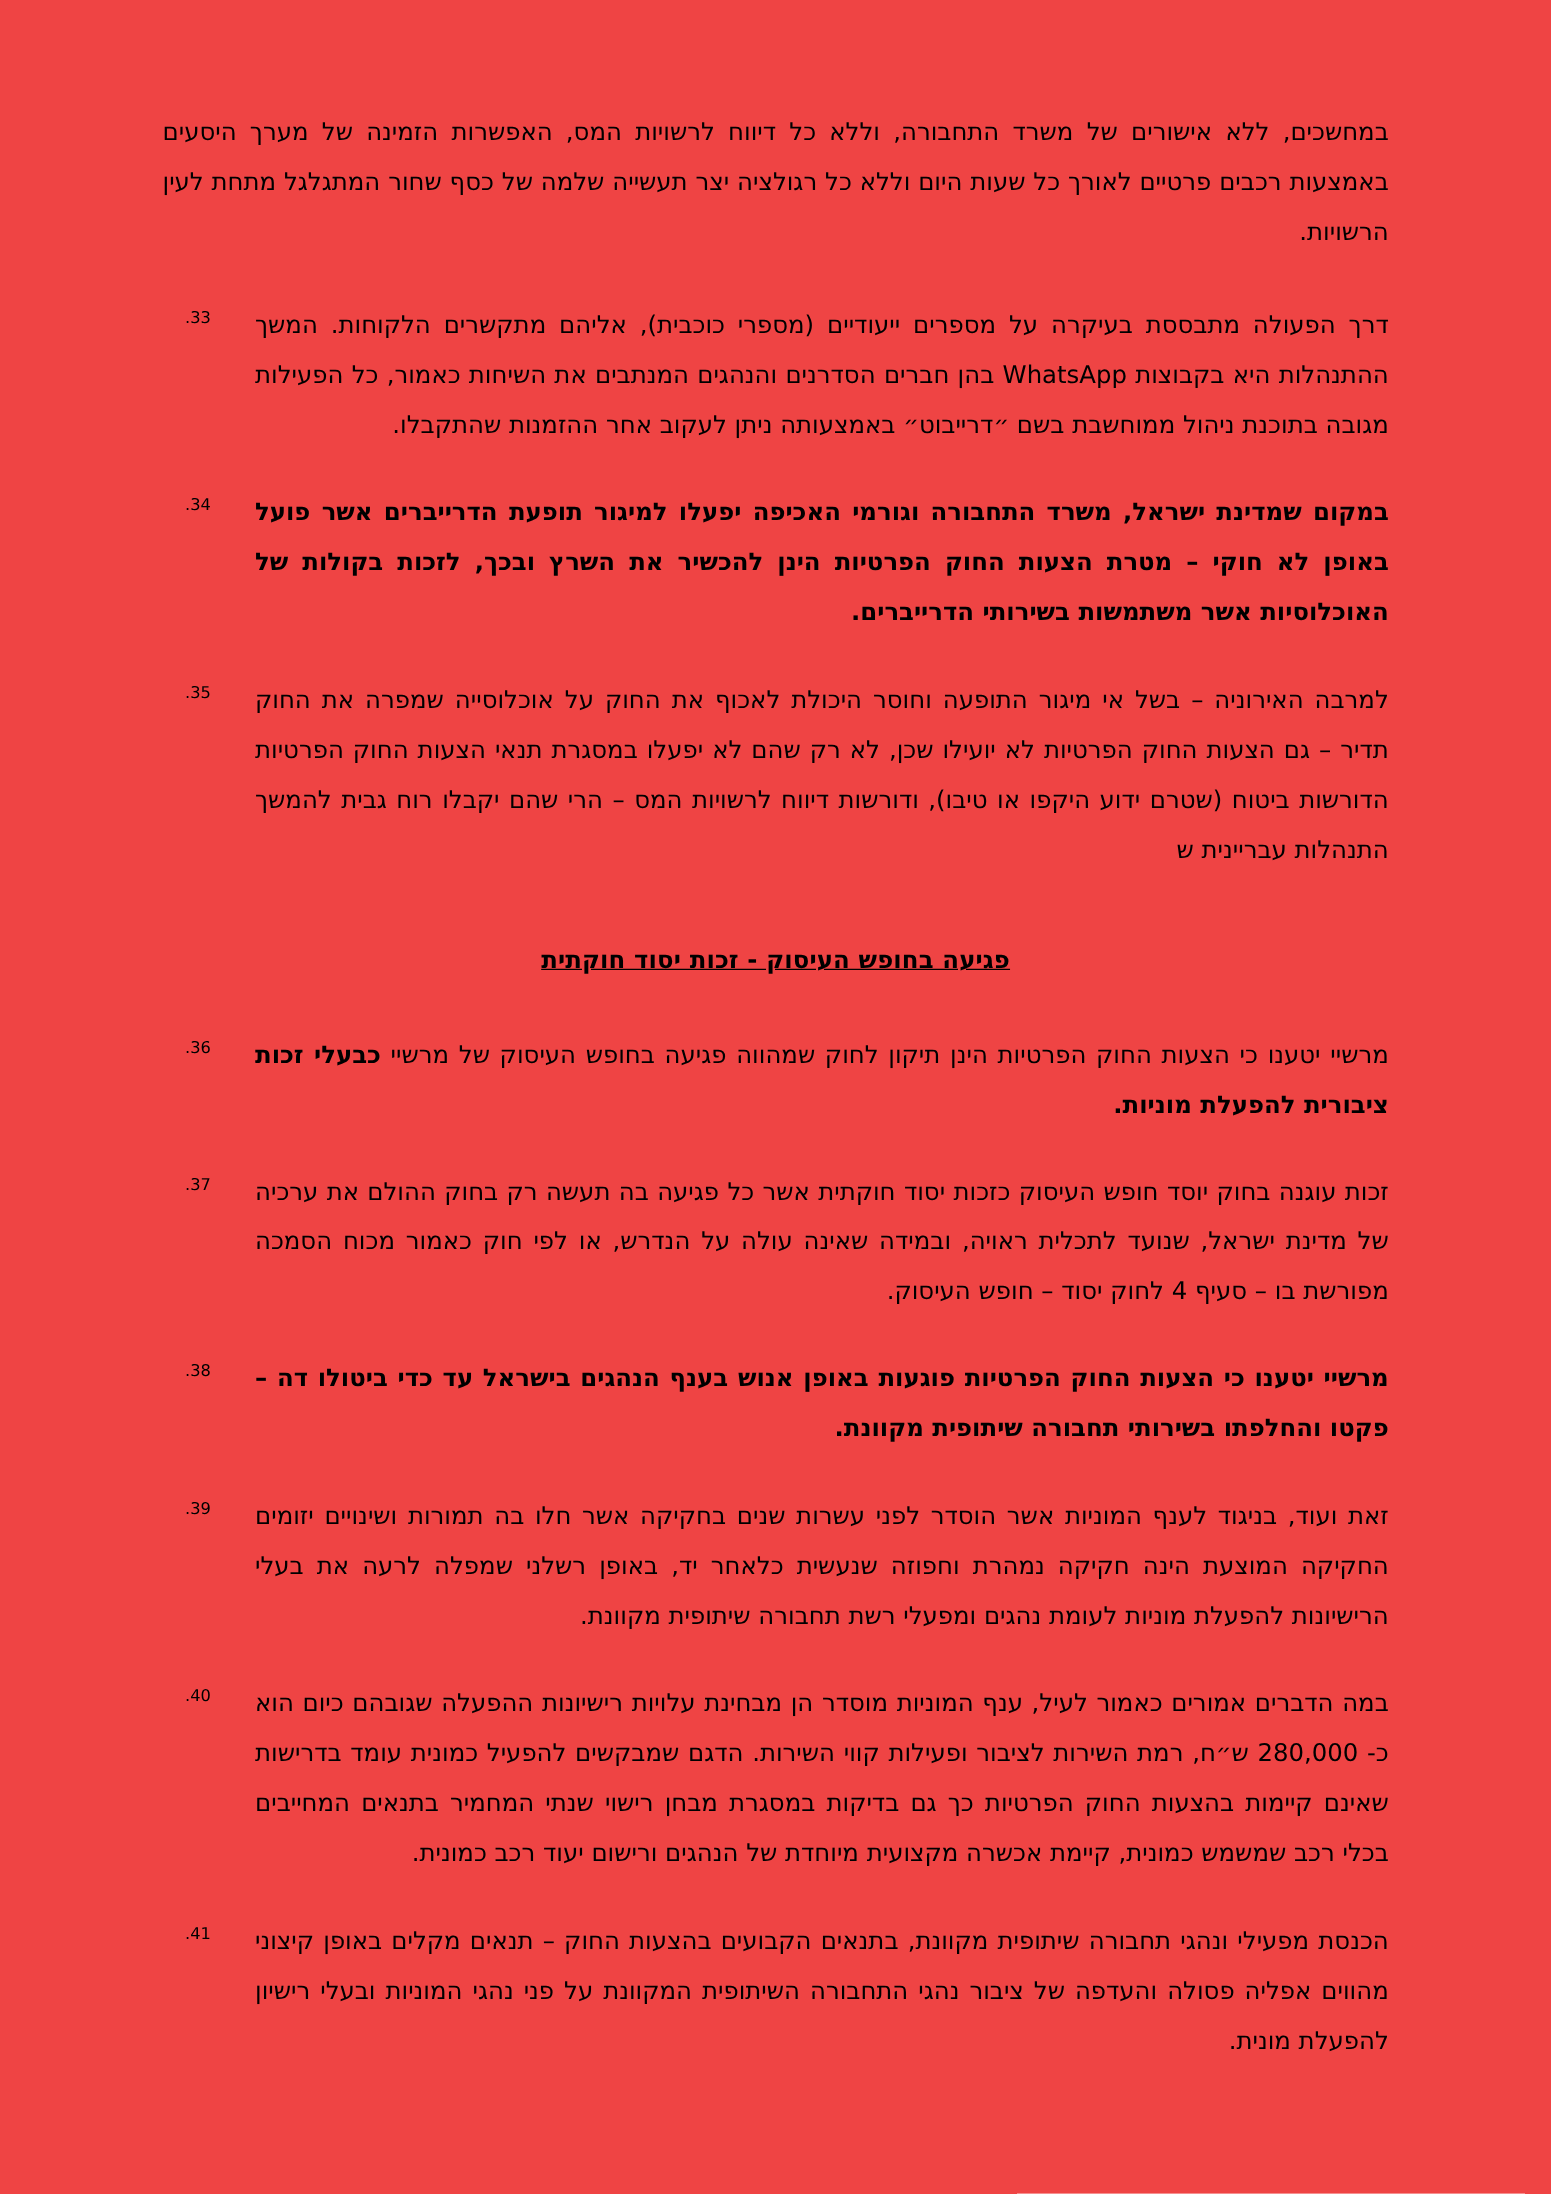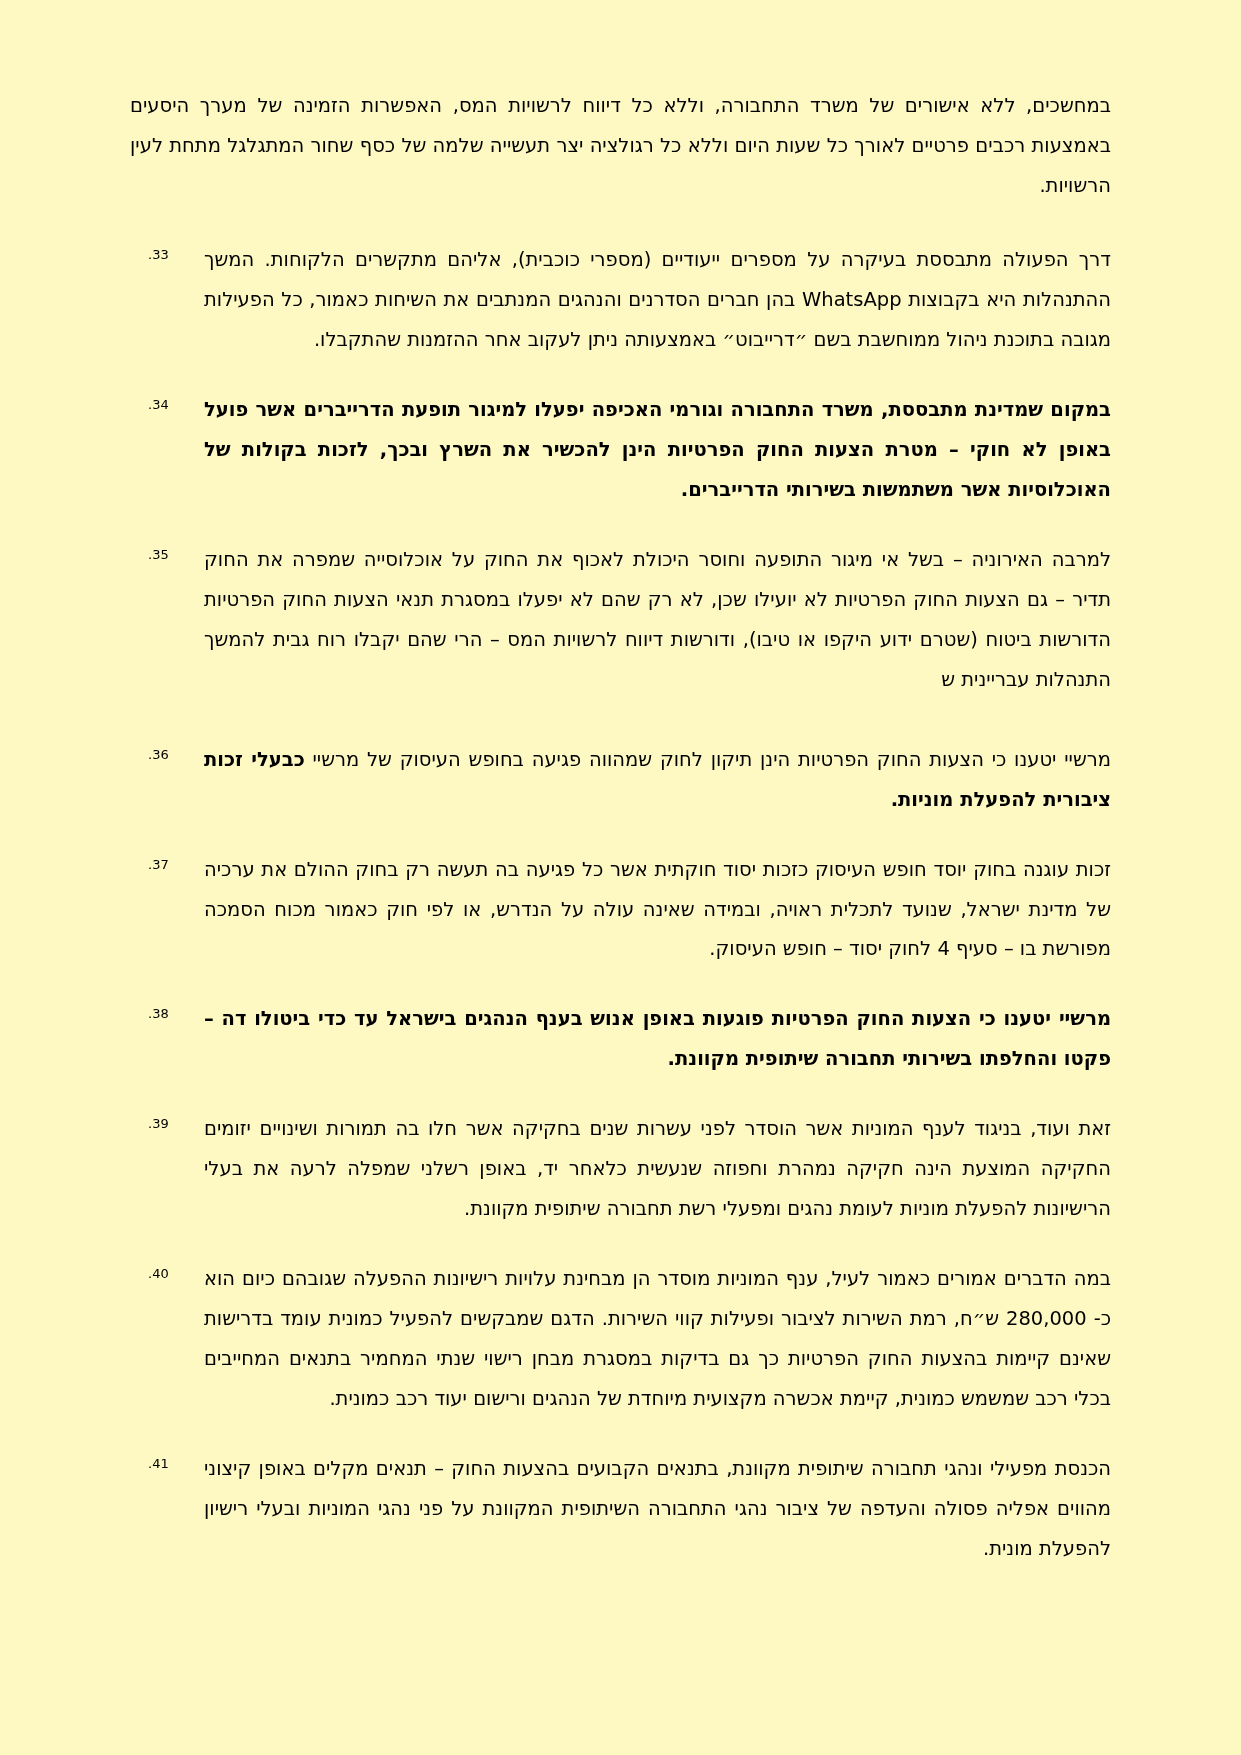--- a/index.html
+++ b/index.html
@@ -9,21 +9,21 @@
     background: #ffffff;
   }
   body {
     font-family: "DejaVu Sans", sans-serif;
   }
   .page {
     position: relative;
     width: 1241px;
     height: 1755px;
     margin: 0 auto;
-    background: #fef9c3;
+    background: #ef4444;
     box-sizing: border-box;
     padding: 86px 130px 40px 130px;
     direction: rtl;
   }
   .doc-body {
     font-family: "DejaVu Sans", sans-serif;
     font-size: 19.5px;
     line-height: 2.05;
     color: #000000;
     text-align: justify;
@@ -89,31 +89,32 @@
   <div class="doc-body">
 
     <p class="para-cont">במחשכים, ללא אישורים של משרד התחבורה, וללא כל דיווח לרשויות המס, האפשרות הזמינה של מערך היסעים באמצעות רכבים פרטיים לאורך כל שעות היום וללא כל רגולציה יצר תעשייה שלמה של כסף שחור המתגלגל מתחת לעין הרשויות.</p>
 
     <div class="item">
       <div class="item-text">דרך הפעולה מתבססת בעיקרה על מספרים ייעודיים (מספרי כוכבית), אליהם מתקשרים הלקוחות. המשך ההתנהלות היא בקבוצות WhatsApp בהן חברים הסדרנים והנהגים המנתבים את השיחות כאמור, כל הפעילות מגובה בתוכנת ניהול ממוחשבת בשם ״דרייבוט״ באמצעותה ניתן לעקוב אחר ההזמנות שהתקבלו.</div>
       <div class="item-num">.33</div>
     </div>
 
     <div class="item bold">
-      <div class="item-text">במקום שמדינת מתבססת, משרד התחבורה וגורמי האכיפה יפעלו למיגור תופעת הדרייברים אשר פועל באופן לא חוקי – מטרת הצעות החוק הפרטיות הינן להכשיר את השרץ ובכך, לזכות בקולות של האוכלוסיות אשר משתמשות בשירותי הדרייברים.</div>
+      <div class="item-text">במקום שמדינת ישראל, משרד התחבורה וגורמי האכיפה יפעלו למיגור תופעת הדרייברים אשר פועל באופן לא חוקי – מטרת הצעות החוק הפרטיות הינן להכשיר את השרץ ובכך, לזכות בקולות של האוכלוסיות אשר משתמשות בשירותי הדרייברים.</div>
       <div class="item-num">.34</div>
     </div>
 
     <div class="item">
       <div class="item-text">למרבה האירוניה – בשל אי מיגור התופעה וחוסר היכולת לאכוף את החוק על אוכלוסייה שמפרה את החוק תדיר – גם הצעות החוק הפרטיות לא יועילו שכן, לא רק שהם לא יפעלו במסגרת תנאי הצעות החוק הפרטיות הדורשות ביטוח (שטרם ידוע היקפו או טיבו), ודורשות דיווח לרשויות המס – הרי שהם יקבלו רוח גבית להמשך התנהלות עבריינית ש</div>
       <div class="item-num">.35</div>
     </div>
 
     <div class="spacer-sm"></div>
 
+    <div class="section-heading">פגיעה בחופש העיסוק - זכות יסוד חוקתית</div>
 
     <div class="item">
       <div class="item-text"><span>מרשיי יטענו כי הצעות החוק הפרטיות הינן תיקון לחוק שמהווה פגיעה בחופש העיסוק של מרשיי </span><b>כבעלי זכות ציבורית להפעלת מוניות.</b></div>
       <div class="item-num">.36</div>
     </div>
 
     <div class="item">
       <div class="item-text">זכות עוגנה בחוק יוסד חופש העיסוק כזכות יסוד חוקתית אשר כל פגיעה בה תעשה רק בחוק ההולם את ערכיה של מדינת ישראל, שנועד לתכלית ראויה, ובמידה שאינה עולה על הנדרש, או לפי חוק כאמור מכוח הסמכה מפורשת בו – סעיף 4 לחוק יסוד – חופש העיסוק.</div>
       <div class="item-num">.37</div>
     </div>

